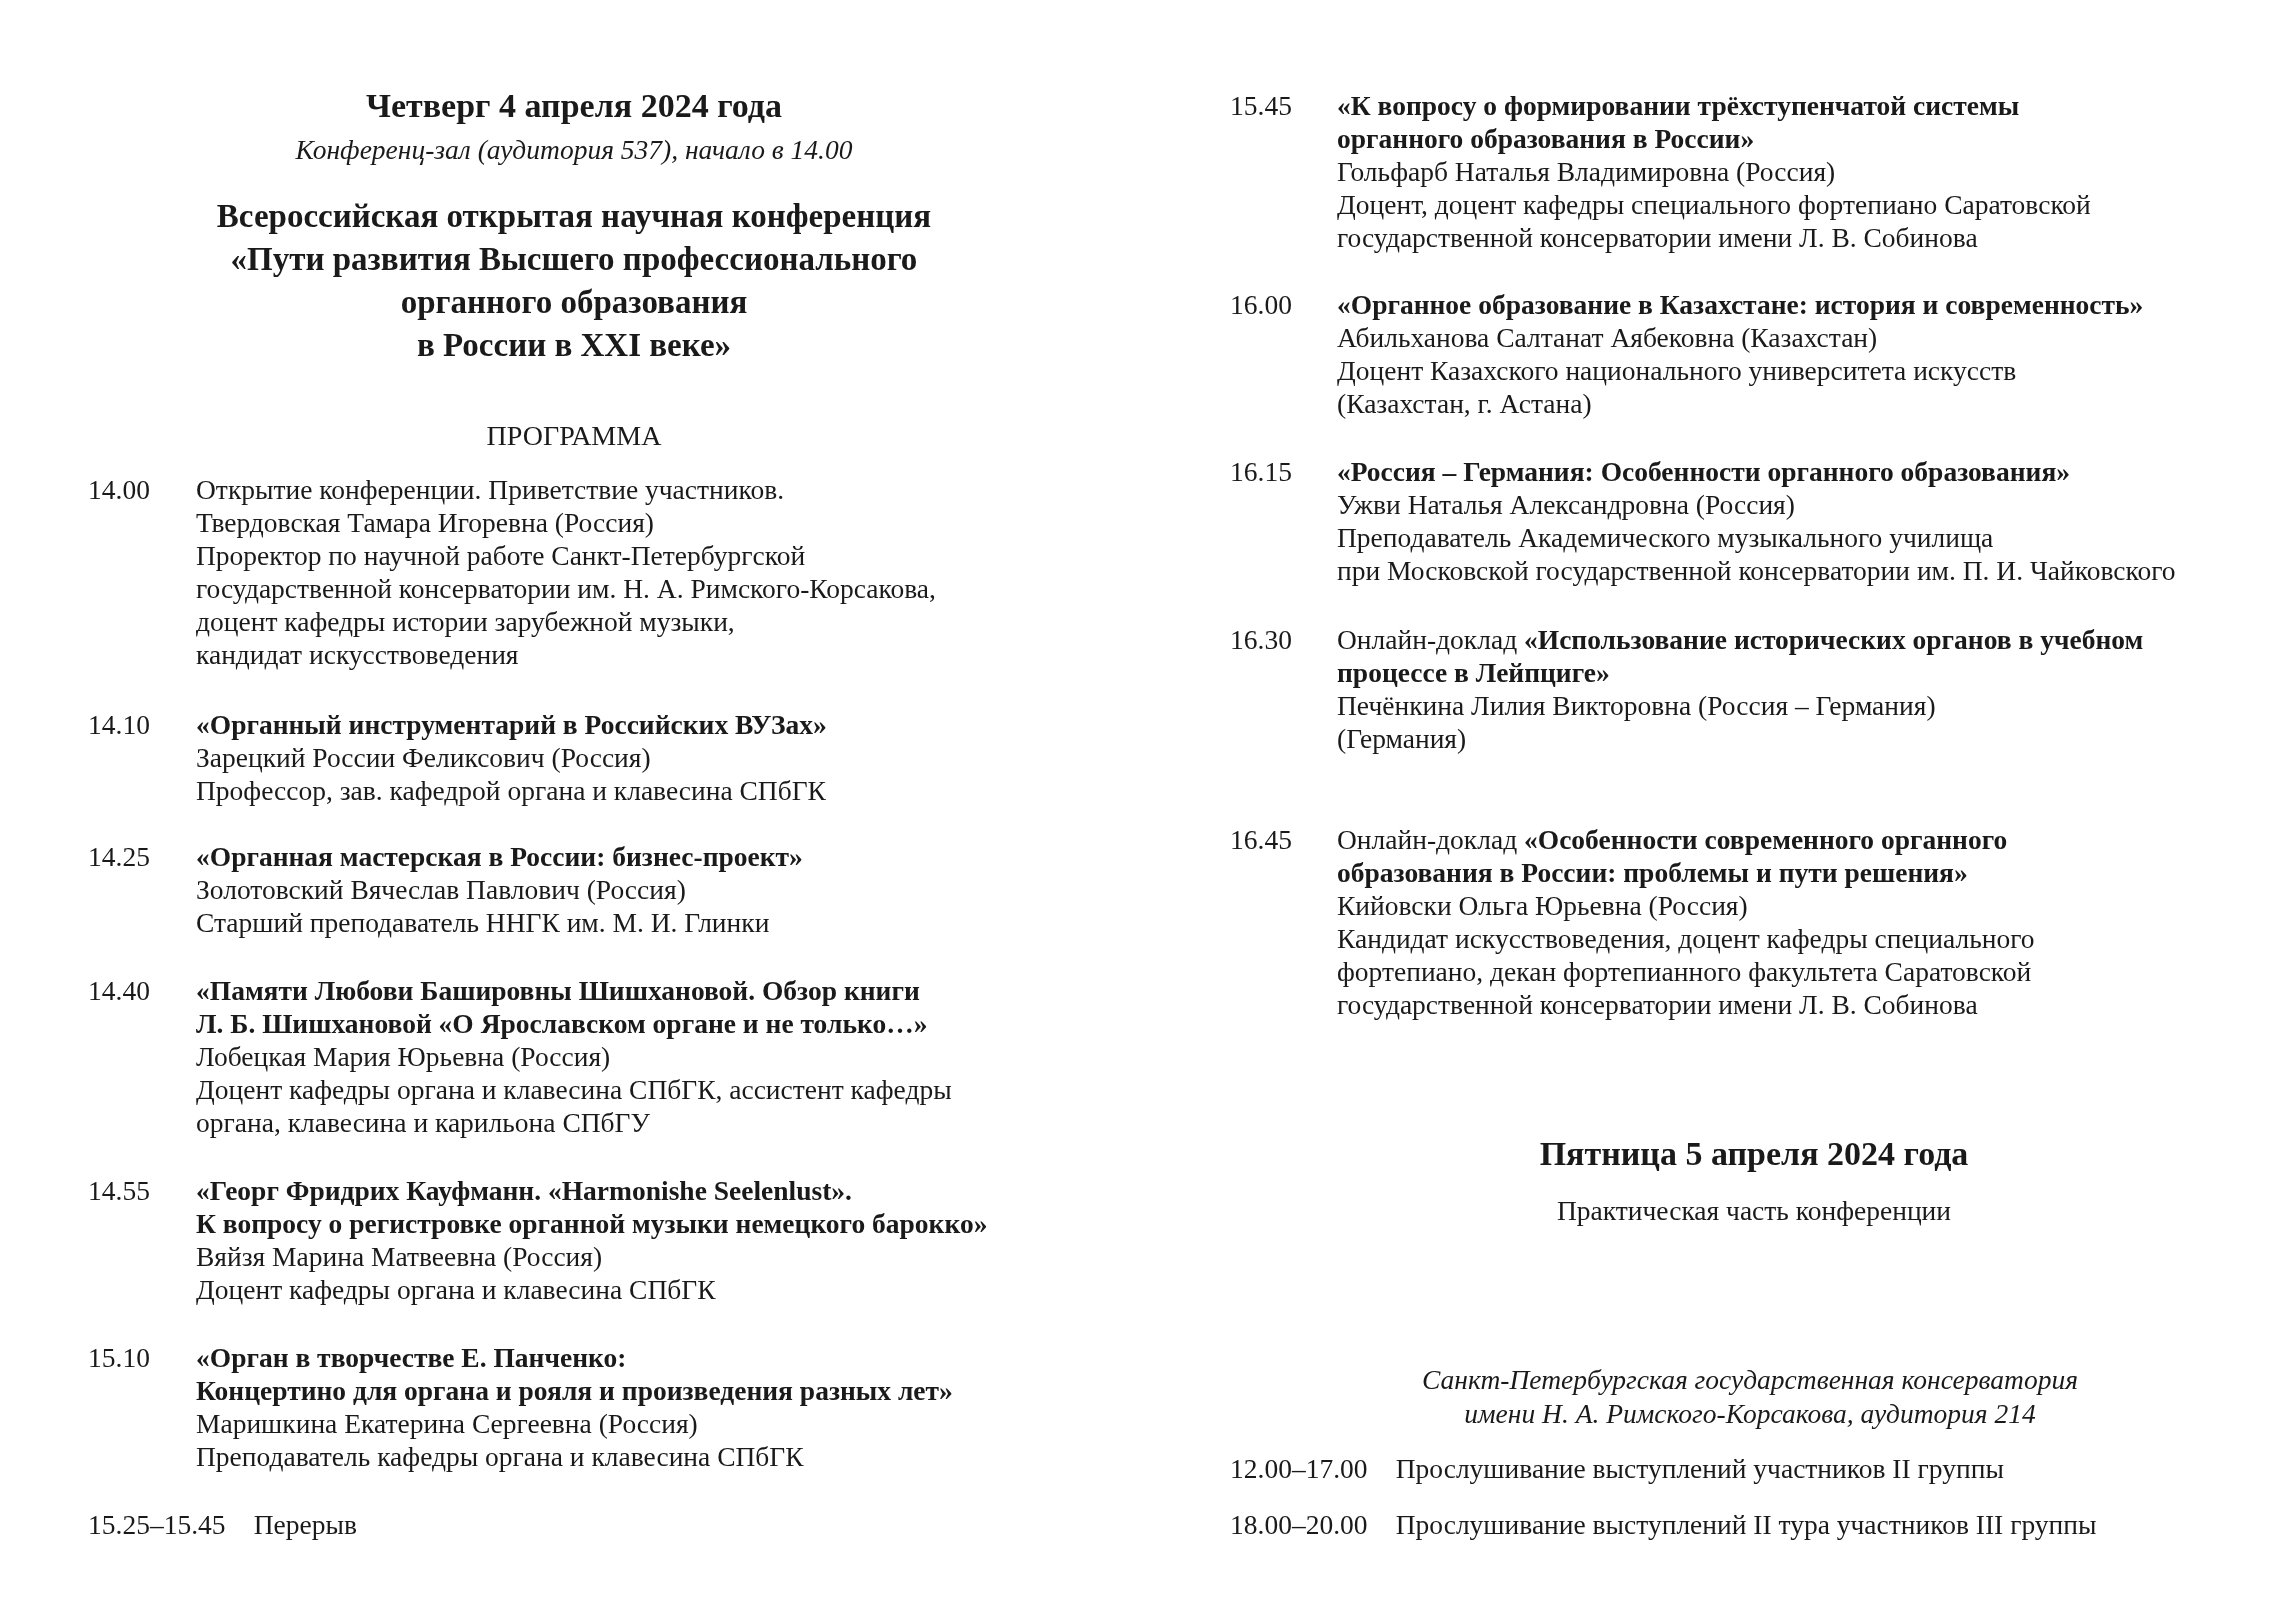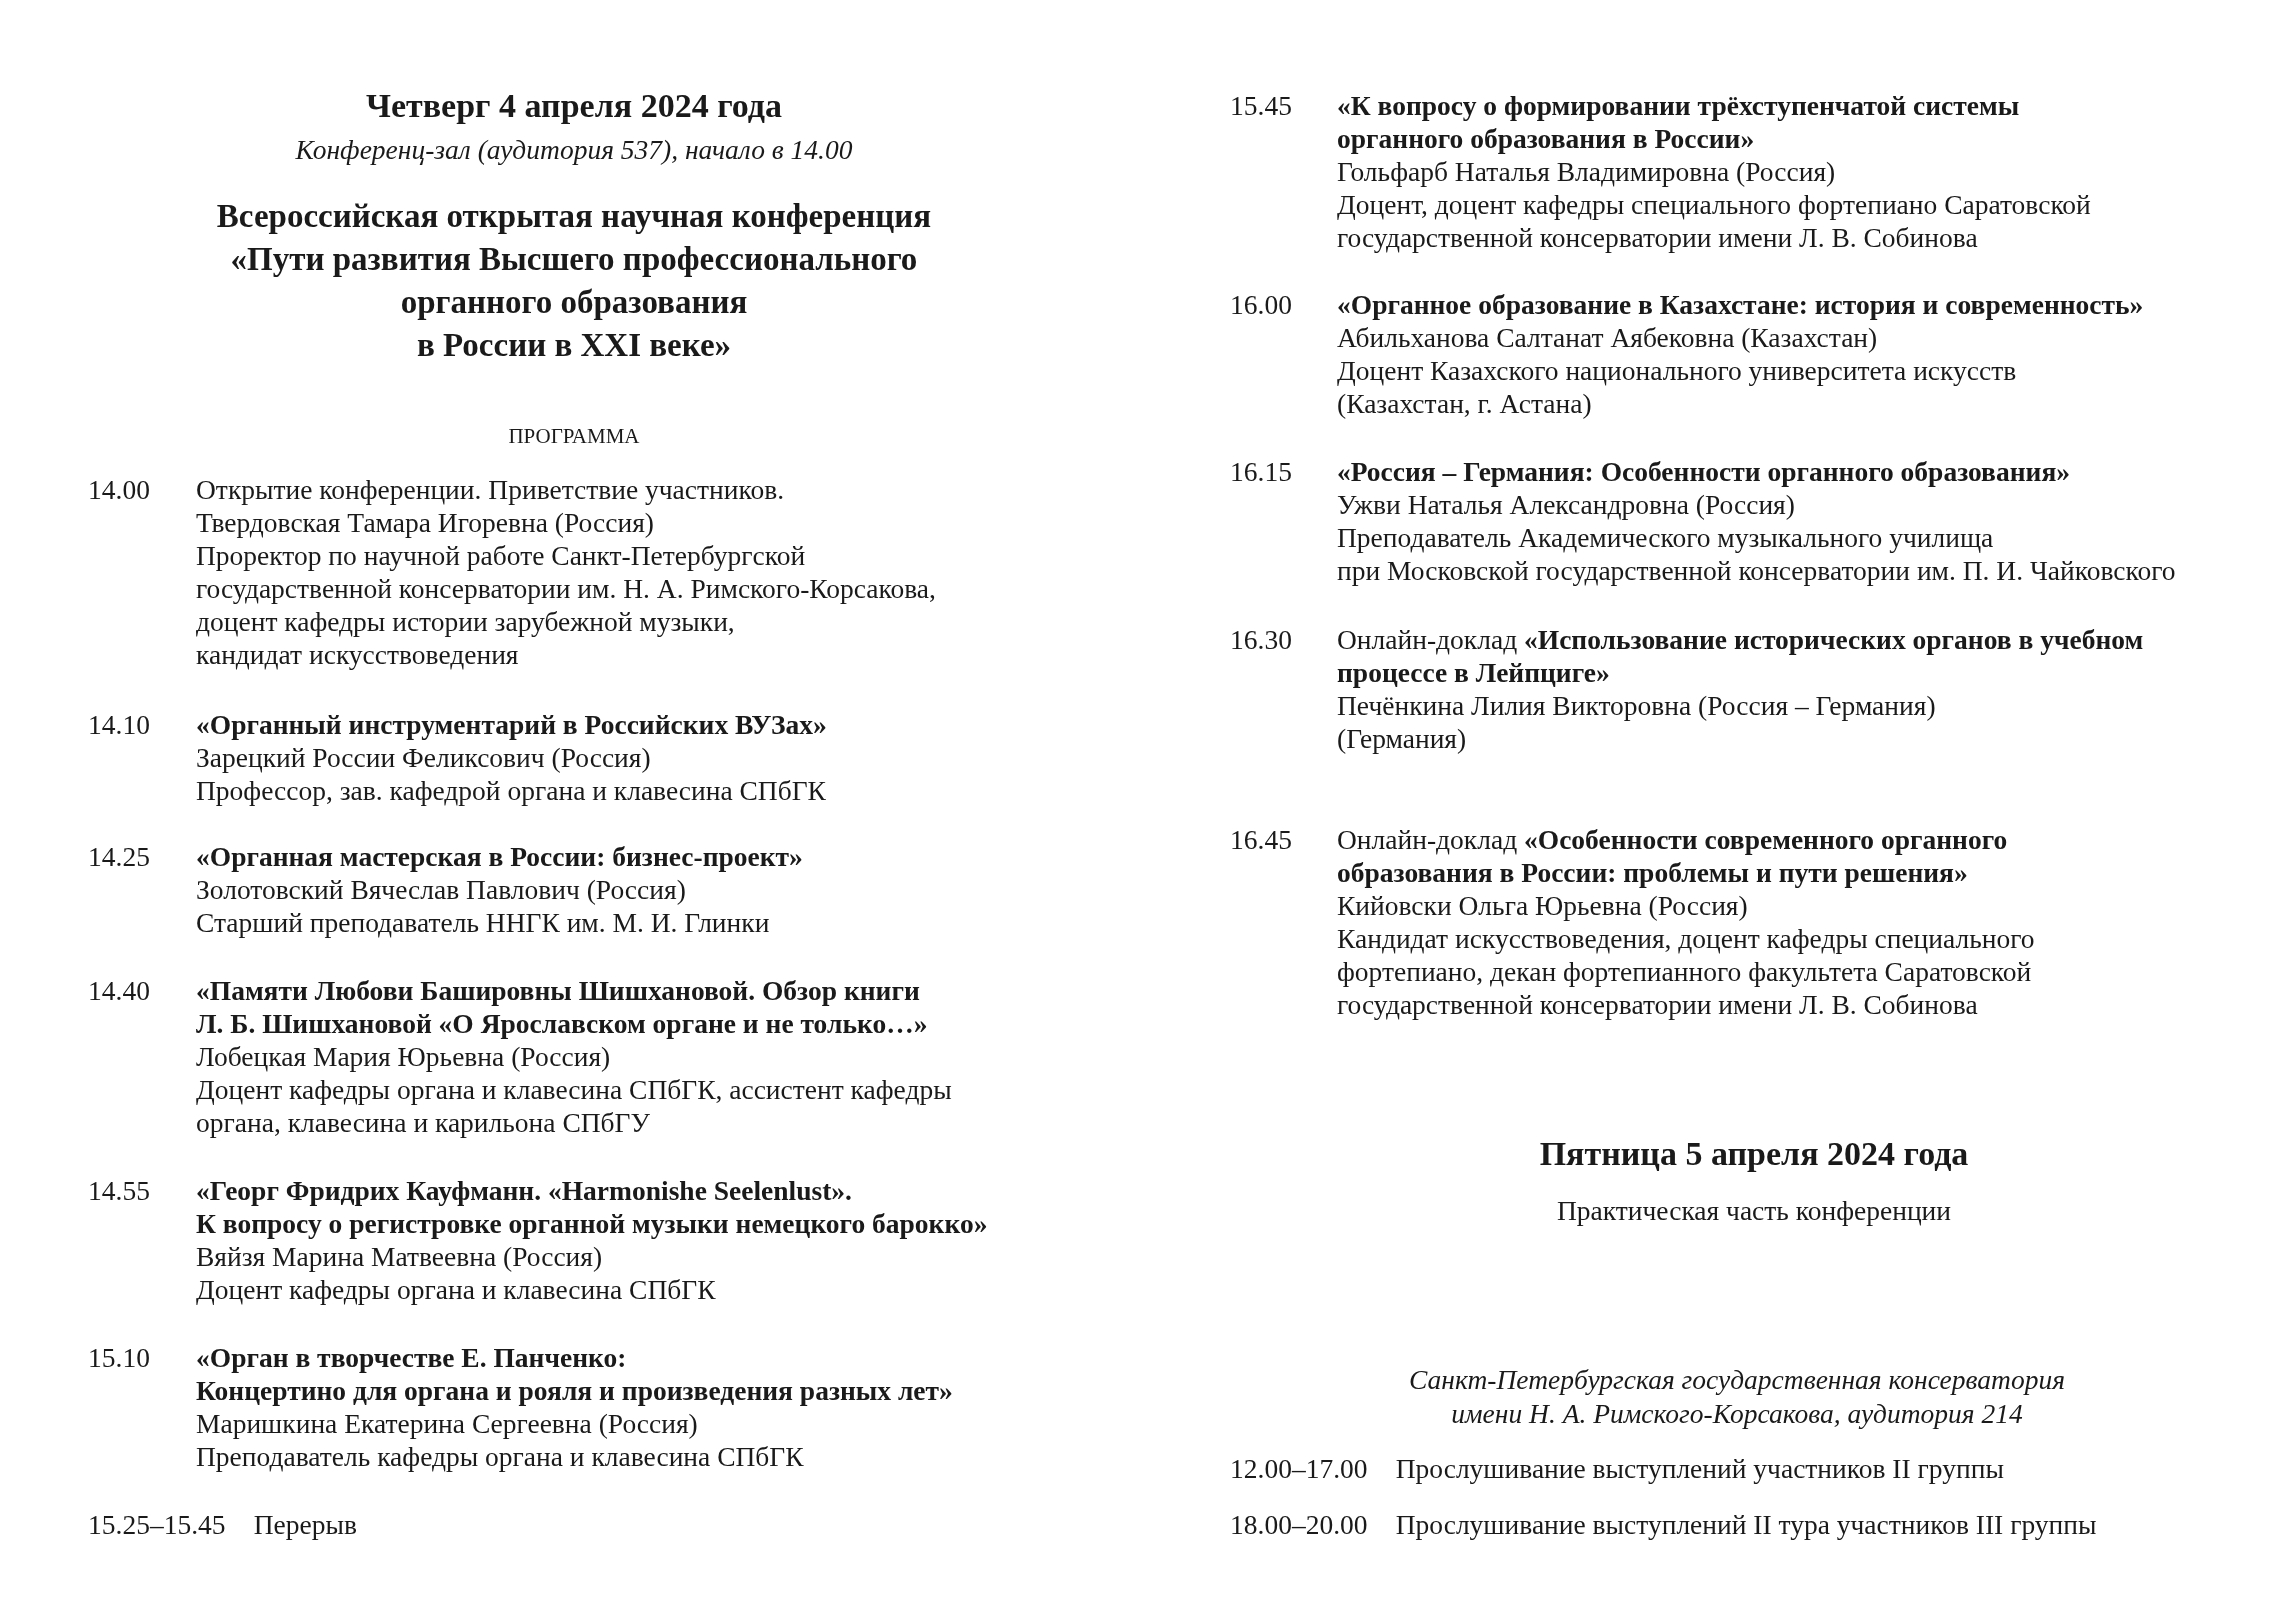--- a/index.html
+++ b/index.html
@@ -5,21 +5,21 @@
   html, body { margin:0; padding:0; background:#ffffff; }
   body { width:2295px; height:1623px; position:relative; overflow:hidden;
          font-family:"Liberation Serif", "DejaVu Serif", serif; color:#1a1a1a; }
   .page { position:absolute; top:0; width:1148px; height:1623px; }
   .page.left { left:0; }
   .page.right { left:1148px; }
   .center { position:absolute; text-align:center; }
   .day-title { font-size:34px; font-weight:bold; line-height:39px; }
   .venue { font-size:27.5px; font-style:italic; line-height:34px; }
   .conf-title { font-size:33px; font-weight:bold; line-height:43px; }
-  .program-label { font-size:21px; line-height:34px; }
+  .program-label { font-size:28px; line-height:34px; }
   .plain-center { font-size:27.5px; line-height:34px; }
   .bold-center { font-size:27.5px; font-weight:bold; line-height:34px; }
   .italic-center { font-size:27.5px; font-style:italic; line-height:34px; }
   .item { position:absolute; font-size:27.5px; line-height:33px; }
   .item .time { position:absolute; left:0; top:0; }
   .item .body { position:absolute; top:0; white-space:nowrap; }
   .item .body div { white-space:nowrap; }
   .b { font-weight:bold; }
   .single { position:absolute; font-size:27.5px; line-height:33px; white-space:nowrap; }
 </style>
@@ -159,21 +159,21 @@
       <div>Кандидат искусствоведения, доцент кафедры специального</div>
       <div>фортепиано, декан фортепианного факультета Саратовской</div>
       <div>государственной консерватории имени Л. В. Собинова</div>
     </div>
   </div>
 
   <div class="center day-title" style="left:65px;width:1082px;top:1134px;">Пятница 5 апреля 2024 года</div>
   <div class="center plain-center" style="left:65px;width:1082px;top:1194px;">Практическая часть конференции</div>
 
 
-  <div class="center italic-center" style="left:48px;width:1082px;top:1363px;">
+  <div class="center italic-center" style="left:61px;width:1082px;top:1363px;">
     <div>Санкт-Петербургская государственная консерватория</div>
     <div>имени Н. А. Римского-Корсакова, аудитория 214</div>
   </div>
 
   <div class="single" style="left:82px;top:1452px;">
     <span>12.00–17.00</span>
     <span style="display:inline-block;width:14.4px;"></span>
     <span>Прослушивание выступлений участников II группы</span>
   </div>
   <div class="single" style="left:82px;top:1508px;">

